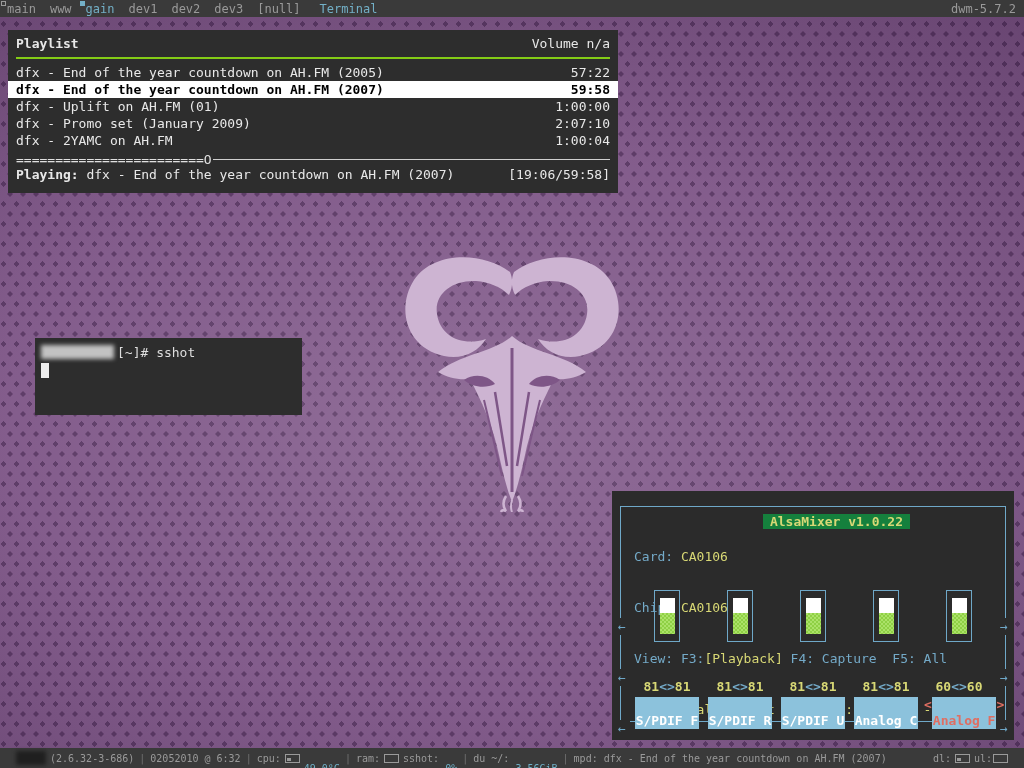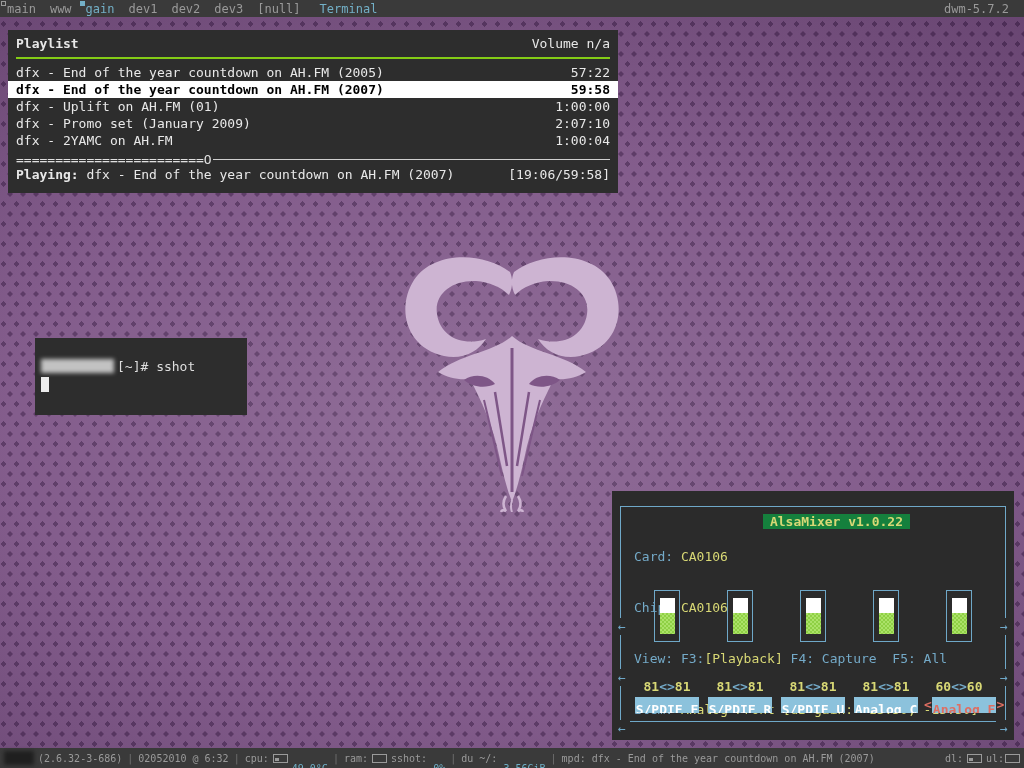--- a/index.html
+++ b/index.html
@@ -24,39 +24,39 @@
 
   
   .topbar { position:absolute; top:0; left:0; width:1024px; height:17px; background:#3a3a3a;
             display:flex; align-items:center; font-size:12px; color:#9a9a9a; z-index:30; }
   .tag { position:relative; padding:0 7px; height:17px; display:flex; align-items:center; }
   .tag.sel { color:#73b0c7; }
   .tag-ind { position:absolute; top:1px; left:1px; width:5px; height:5px; }
   .tag-ind.ind-outline { border:1px solid #9a9a9a; }
   .tag-ind.ind-filled  { background:#73b0c7; }
   .bar-title { color:#73b0c7; margin-left:12px; }
-  .bar-version { margin-left:auto; padding-right:15px; }
+  .bar-version { margin-left:auto; padding-right:8px; }
 
   
   .playlist-window { position:absolute; left:8px; top:30px; width:610px; height:163px;
                      background:#2d2d2d; color:#e8e8e8; font-size:13px; padding:0 8px; z-index:20; }
   .pl-header { height:29px; display:flex; justify-content:space-between; align-items:center;
                border-bottom:2px solid #84cc16; }
   .pl-title { font-weight:bold; }
   .pl-rows { margin-top:5px; }
   .pl-row { height:17px; line-height:17px; display:flex; justify-content:space-between; white-space:pre; }
   .pl-row.sel { background:#ffffff; color:#000; font-weight:bold; margin:0 -8px; padding:0 8px; }
   .pl-progress { height:14px; margin-top:3px; display:flex; align-items:center; white-space:pre; color:#e0e0e0; }
   .pl-progress .line { flex:1; border-top:1px solid #cfcfcf; margin-left:1px; }
   .pl-status { height:18px; margin-top:1px; display:flex; justify-content:space-between; white-space:pre; }
   .pl-playing-label { font-weight:bold; }
 
   
-  .terminal-window { position:absolute; left:35px; top:338px; width:212px; height:77px;
-                     background:#2d2d2d; padding:20px 6px; font-size:13px; color:#dedede; z-index:20;text-align:right; }
+  .terminal-window { position:absolute; left:35px; top:338px; width:267px; height:77px;
+                     background:#2d2d2d; padding:6px 6px; font-size:13px; color:#dedede; z-index:20;text-align:right; }
   .term-line1 { display:flex; align-items:center; height:16px; white-space:pre; }
   .redact-light { width:73px; height:14px; background:#c2c2c2; filter:blur(2px); margin-right:3px; }
   .term-cursor { width:8px; height:15px; background:#ececec; margin-top:3px; }
 
   
   .mixer-window { position:absolute; left:612px; top:491px; width:402px; height:249px;
                   background:#2b2b2b; font-size:13px; z-index:20; white-space:pre; }
   .mixer-border { position:absolute; left:8px; right:8px; top:15px; bottom:18px;
                   border:1px solid #6fa8c8; }
   .mixer-title-row { position:absolute; top:8px; left:0; width:100%; text-align:center; }
@@ -79,28 +79,28 @@
   .arrows-left { left:2px; } .arrows-right { right:2px; }
   .mixer-values { position:absolute; left:20px; top:188px; width:362px; display:flex;
                   justify-content:space-between; font-weight:bold; }
   .value-cell { width:70px; text-align:center; }
   .value-cell .num { color:#d8d875; }
   .value-cell .sep { color:#74aac8; }
   .mixer-chips { position:absolute; left:20px; top:206px; width:362px; display:flex;
                  justify-content:space-between; }
   .chip-cell { width:70px; text-align:center; white-space:nowrap; }
   .chip { display:inline-block; background:#8cc2dc; color:#fff; font-weight:bold;
-          height:16px; line-height:16px; padding:5px 1px; overflow:hidden; max-width:66px; vertical-align:top; }
+          height:16px; line-height:16px; padding:16px 1px; overflow:hidden; max-width:66px; vertical-align:top; }
   .chip-cell .bracket { color:#df6e62; font-weight:bold; display:none; }
   .chip-cell.sel .bracket { display:inline; }
   .chip-cell.sel .chip { color:#df6e62; }
 
   
   .statusbar { position:absolute; bottom:0; left:0; width:1024px; height:20px; background:#3a3a3a;
-               color:#9a9a9a; font-size:10px; display:flex; align-items:center; padding:0 4px;
+               color:#9a9a9a; font-size:10px; display:flex; align-items:center; padding:0 16px;
                white-space:pre; z-index:30; }
   .sb-sep { color:#707070; margin:0 5px; }
   .sb-value { color:#6fb0c8;margin-top:20px; }
   .redact-dark { width:30px; height:14px; background:#1f1f1f; filter:blur(2px); margin-right:4px; }
   .gauge { display:inline-block; width:15px; height:9px; border:1px solid #9a9a9a;
            margin:0 4px; position:relative; flex:none; }
   .gauge-fill { position:absolute; left:1px; bottom:1px; width:4px; height:3px; background:#9a9a9a; }
   .sb-right { margin-left:auto; display:flex; align-items:center; }
 </style>
 </head>

